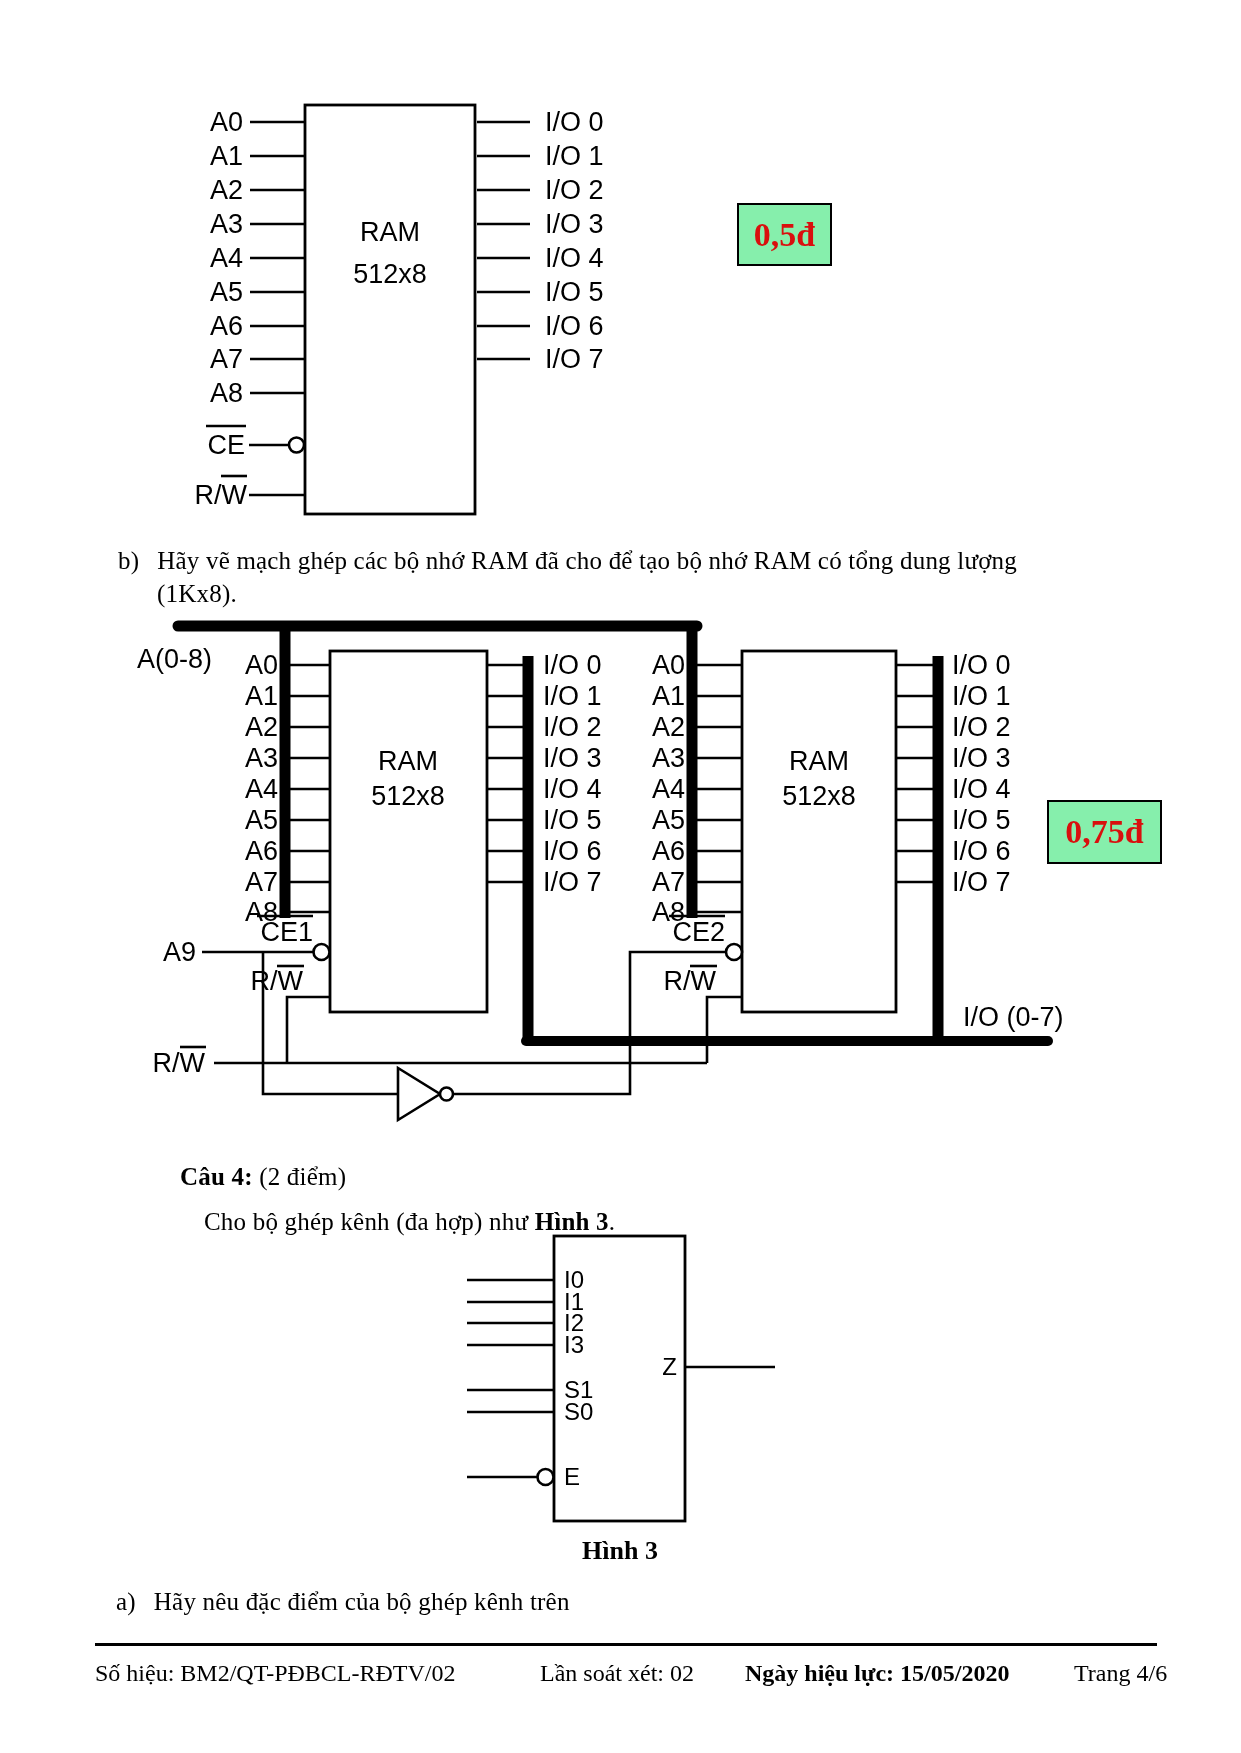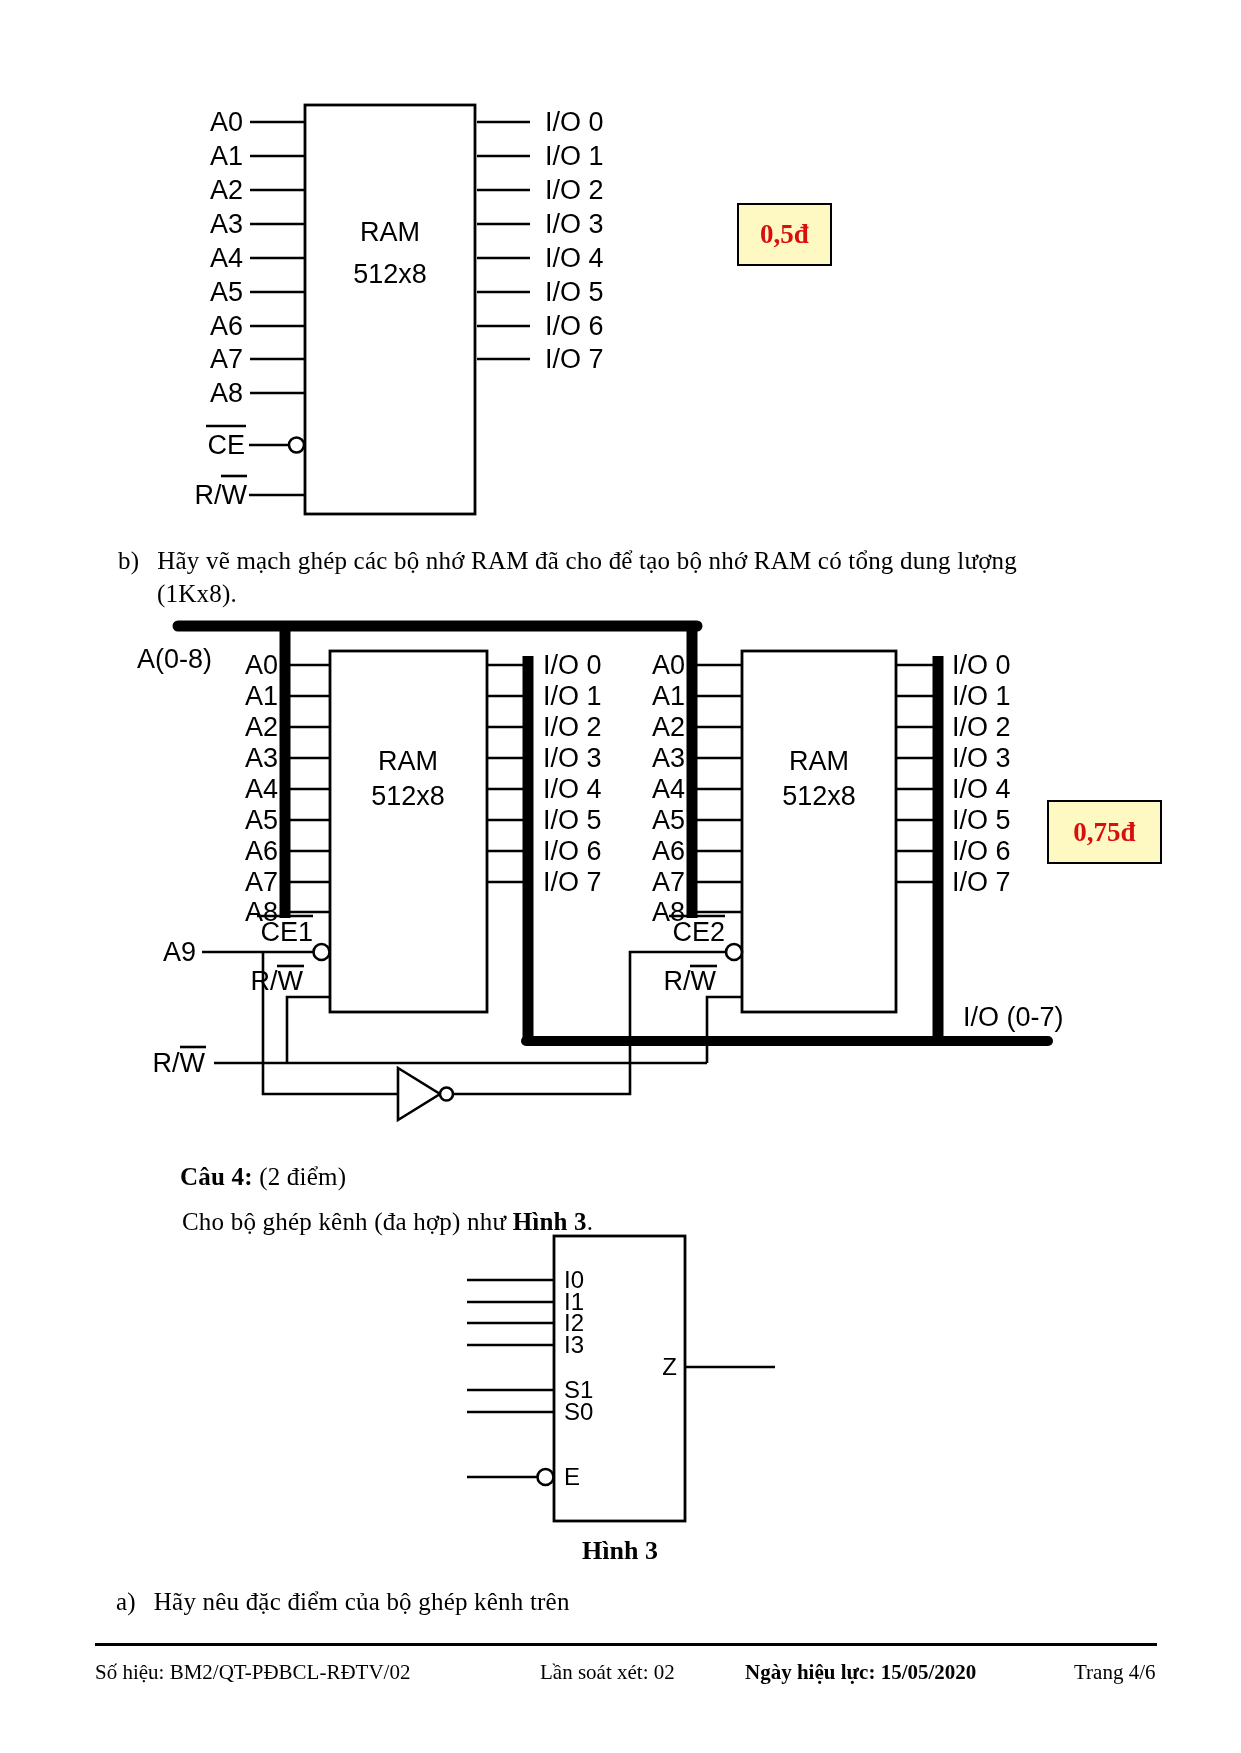--- a/index.html
+++ b/index.html
@@ -3,24 +3,24 @@
 <meta charset="utf-8">
 <style>
   html,body{margin:0;padding:0;background:#ffffff;}
   body{width:1241px;height:1753px;position:relative;font-family:"Liberation Serif",serif;color:#000;}
   .abs{position:absolute;}
   .para{font-size:25px;line-height:33px;letter-spacing:.2px;white-space:nowrap;}
   .bold{font-weight:bold;}
   .item-label{display:inline-block;}
   .gap{display:inline-block;width:18px;}
   .score-box{position:absolute;border:2px solid #000;display:flex;align-items:center;justify-content:center;
-             font-family:"Liberation Serif",serif;font-weight:bold;font-size:27px;color:#d90f0e;background:#fef9c3;}
+             font-family:"Liberation Serif",serif;font-weight:bold;font-size:34px;color:#d90f0e;background:#86efac;}
   .caption{font-weight:bold;font-size:26px;text-align:center;}
   .footer-rule{position:absolute;background:#000;}
-  .footer-item{position:absolute;font-size:21px;white-space:nowrap;}
+  .footer-item{position:absolute;font-size:24px;white-space:nowrap;}
   svg{position:absolute;left:0;top:0;}
   svg text{font-family:"Liberation Sans",sans-serif;font-size:27px;fill:#000;}
   svg text.small{font-size:24px;}
   .w{stroke:#000;stroke-width:2.6;fill:none;}
   .bx{stroke:#000;stroke-width:2.8;fill:none;}
   .bus{stroke:#000;stroke-width:11;fill:none;}
   .hbus{stroke:#000;stroke-width:10;fill:none;stroke-linecap:round;}
   .bubble{fill:#fff;stroke:#000;stroke-width:2.6;}
   .inv{fill:#fff;stroke:#000;stroke-width:2.6;}
 </style>
@@ -222,21 +222,21 @@
 <div class="abs para" style="left:118px;top:544px;">
   <span class="item-label">b)</span><span class="gap"></span><span>Hãy vẽ mạch ghép các bộ nhớ RAM đã cho để tạo bộ nhớ RAM có tổng dung lượng</span>
 </div>
 <div class="abs para" style="left:157px;top:577px;">
   <span>(1Kx8).</span>
 </div>
 
 <div class="abs para" style="left:180px;top:1160px;">
   <span class="bold">Câu 4:</span><span> (2 điểm)</span>
 </div>
-<div class="abs para" style="left:182px;top:1205px;">
+<div class="abs para" style="left:204px;top:1205px;">
   <span>Cho bộ ghép kênh (đa hợp) như </span><span class="bold">Hình 3</span><span>.</span>
 </div>
 
 <div class="abs caption" style="left:540px;top:1536px;width:160px;">Hình 3</div>
 
 <div class="abs para" style="left:116px;top:1585px;">
   <span class="item-label">a)</span><span class="gap"></span><span>Hãy nêu đặc điểm của bộ ghép kênh trên</span>
 </div>
 
 <div class="footer-rule" style="left:95px;top:1643px;width:1062px;height:3px;"></div>

